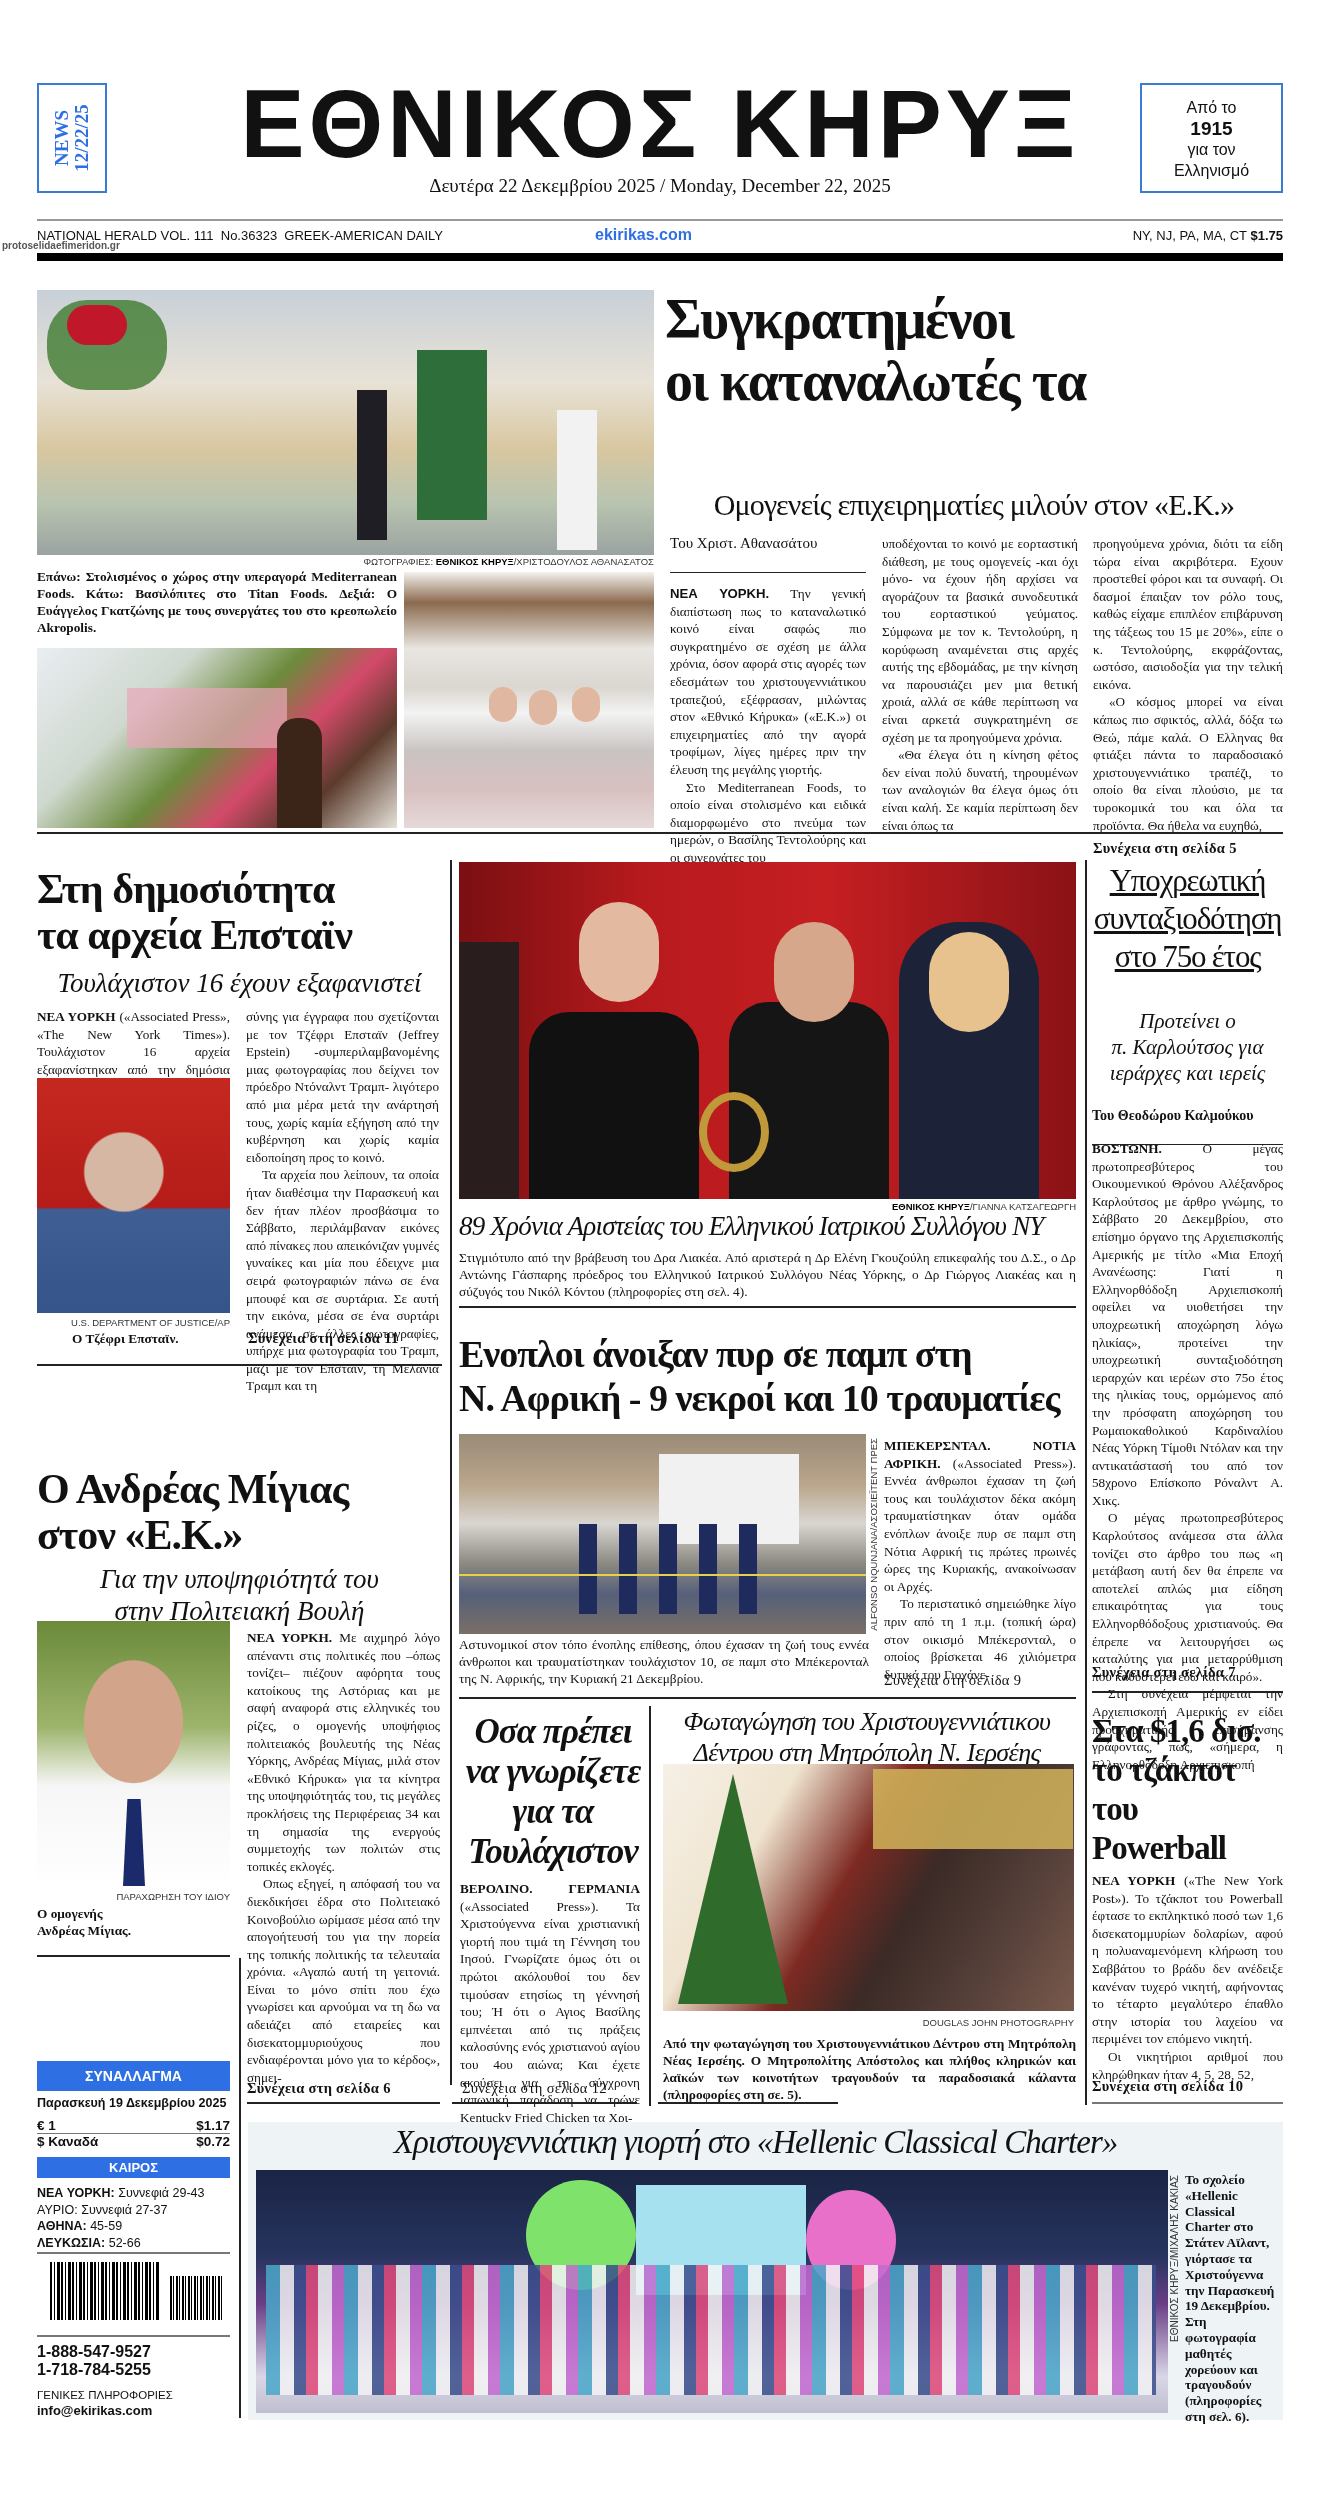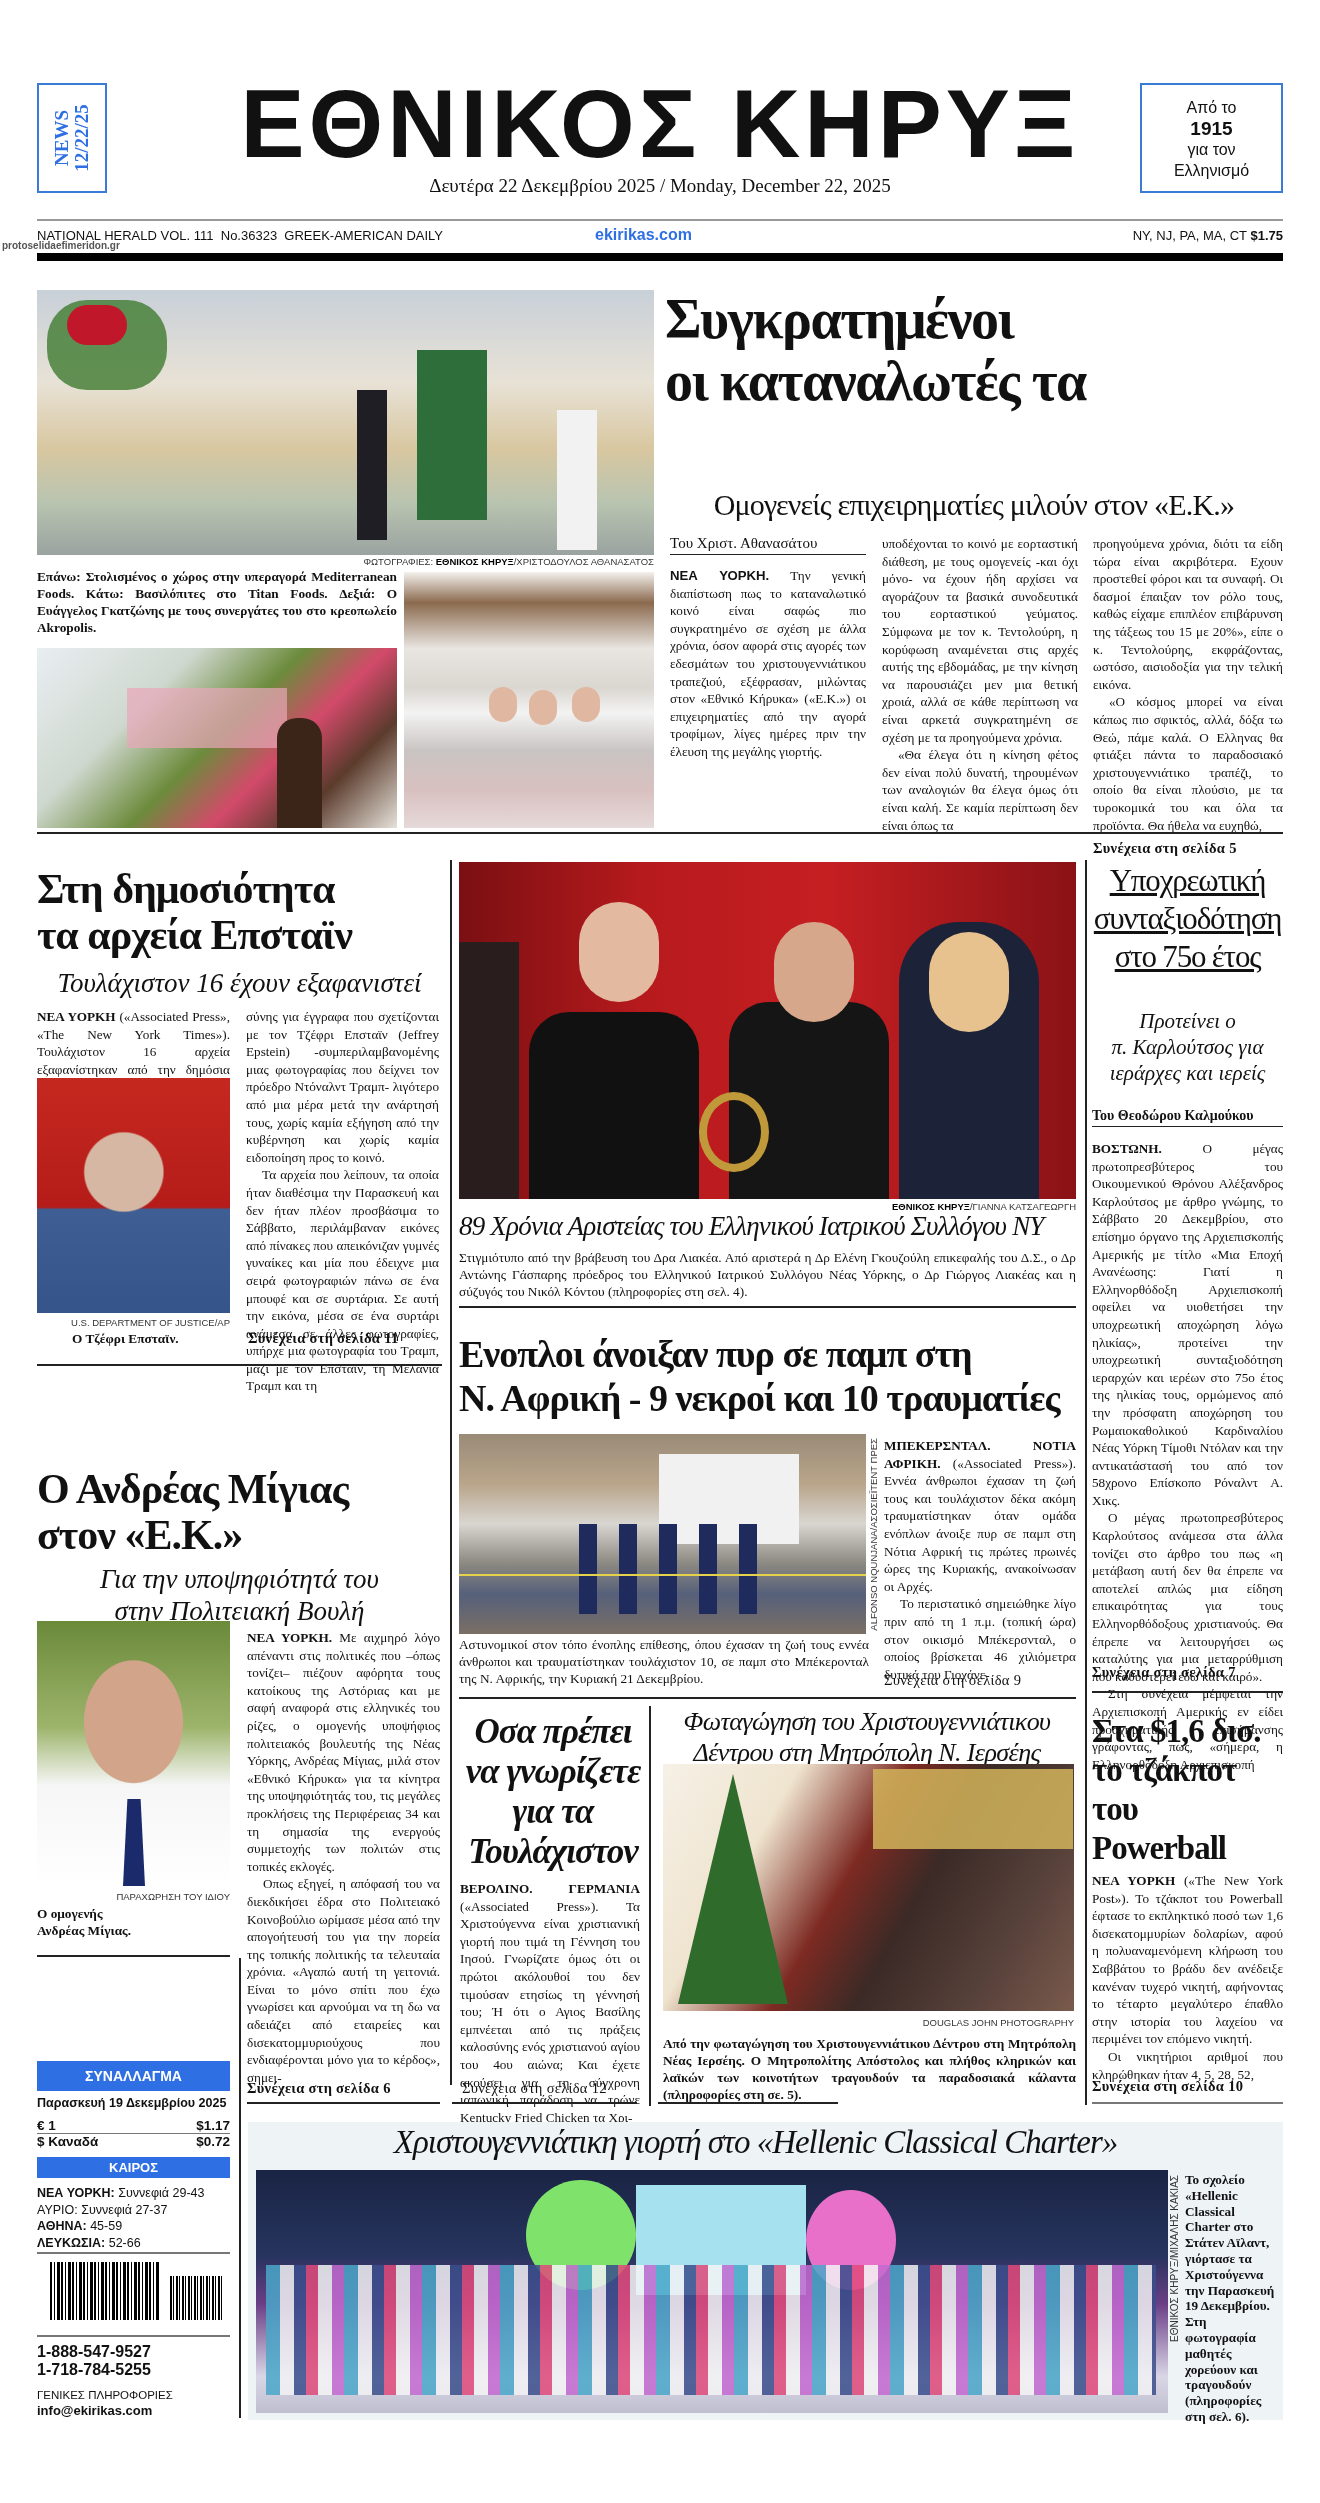--- a/index.html
+++ b/index.html
@@ -14,21 +14,21 @@
 .dl{font-weight:bold}
 .cont{font-weight:bold;font-size:14.5px;letter-spacing:.3px}
 .vrule{position:absolute;width:1.5px;background:#222}
 .hrule{position:absolute;height:1.5px;background:#222}
 .photo{position:absolute;overflow:hidden}
 .credit{font-family:"Liberation Sans","DejaVu Sans",sans-serif;font-size:9.5px;color:#333;text-align:right;text-transform:uppercase}
 .credit b{font-weight:bold;color:#000}
 .caption{font-size:13.3px;line-height:17px}
 .hl{font-weight:bold;text-align:left;line-height:1.02;letter-spacing:-1px}
 .sub{font-style:italic;text-align:center}
-.byline{font-weight:bold;font-size:14.5px;border-bottom:1.5px solid #222;padding-bottom:2px}
+.byline{font-weight:bold;font-size:14.5px;border-bottom:1.5px solid #222;padding-bottom:20px}
 </style>
 </head>
 <body>
 
 <div class="abs" style="left:37px;top:83px;width:70px;height:110px;border:2px solid #3a7bd5;display:flex;align-items:center;justify-content:center;">
   <div style="transform:rotate(-90deg);white-space:nowrap;text-align:center;color:#2f6fe4;font-weight:bold;font-size:19px;line-height:20px;" class="serif">
     <div>NEWS</div>
     <div>12/22/25</div>
   </div>
 </div>
@@ -80,20 +80,21 @@
 <div class="abs hl serif" style="left:665px;top:288px;width:618px;font-size:56px;line-height:62px;letter-spacing:-1.5px;font-weight:bold;">
   <div>Συγκρατημένοι</div>
   <div>οι καταναλωτές τα</div>
 </div>
 <div class="abs serif" style="left:665px;top:488px;width:618px;text-align:center;font-size:30px;letter-spacing:-.8px;">Ομογενείς επιχειρηματίες μιλούν στον «Ε.Κ.»</div>
 
 <div class="abs" style="left:670px;top:535px;width:196px;">
   <div class="byline" style="font-weight:normal;font-size:15px;">Του Χριστ. Αθανασάτου</div>
   <div class="body" style="margin-top:12px">
     <p class="first"><span class="dl sans">ΝΕΑ ΥΟΡΚΗ.</span> <span>Την γενική διαπίστωση πως το καταναλωτικό κοινό είναι σαφώς πιο συγκρατημένο σε σχέση με άλλα χρόνια, όσον αφορά στις αγορές των εδεσμάτων του χριστουγεννιάτικου τραπεζιού, εξέφρασαν, μιλώντας στον «Εθνικό Κήρυκα» («Ε.Κ.») οι επιχειρηματίες από την αγορά τροφίμων, λίγες ημέρες πριν την έλευση της μεγάλης γιορτής.</span></p>
+    <p>Στο Mediterranean Foods, το οποίο είναι στολισμένο και ειδικά διαμορφωμένο στο πνεύμα των ημερών, ο Βασίλης Τεντολούρης και οι συνεργάτες του</p>
   </div>
 </div>
 <div class="abs body" style="left:882px;top:535px;width:196px;">
   <p class="first">υποδέχονται το κοινό με εορταστική διάθεση, με τους ομογενείς -και όχι μόνο- να έχουν ήδη αρχίσει να αγοράζουν τα βασικά συνοδευτικά του εορταστικού γεύματος. Σύμφωνα με τον κ. Τεντολούρη, η κορύφωση αναμένεται στις αρχές αυτής της εβδομάδας, με την κίνηση να παρουσιάζει μεν μια θετική χροιά, αλλά σε κάθε περίπτωση να είναι αρκετά συγκρατημένη σε σχέση με τα προηγούμενα χρόνια.</p>
   <p>«Θα έλεγα ότι η κίνηση φέτος δεν είναι πολύ δυνατή, τηρουμένων των αναλογιών θα έλεγα όμως ότι είναι καλή. Σε καμία περίπτωση δεν είναι όπως τα</p>
 </div>
 <div class="abs body" style="left:1093px;top:535px;width:190px;">
   <p class="first">προηγούμενα χρόνια, διότι τα είδη τώρα είναι ακριβότερα. Εχουν προστεθεί φόροι και τα συναφή. Οι δασμοί έπαιξαν τον ρόλο τους, καθώς είχαμε επιπλέον επιβάρυνση της τάξεως του 15 με 20%», είπε ο κ. Τεντολούρης, εκφράζοντας, ωστόσο, αισιοδοξία για την τελική εικόνα.</p>
   <p>«Ο κόσμος μπορεί να είναι κάπως πιο σφικτός, αλλά, δόξα τω Θεώ, πάμε καλά.  Ο Ελληνας θα φτιάξει πάντα το παραδοσιακό χριστουγεννιάτικο τραπέζι, το οποίο θα είναι πλούσιο, με τα τυροκομικά του και όλα τα προϊόντα. Θα ήθελα να ευχηθώ,</p>
   <div class="cont" style="margin-top:6px">Συνέχεια στη σελίδα 5</div>

